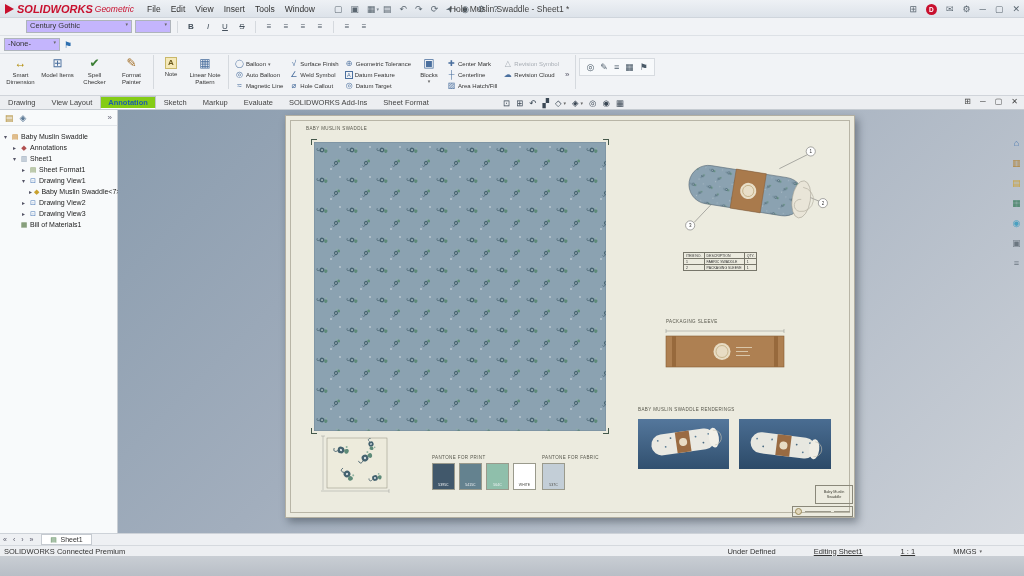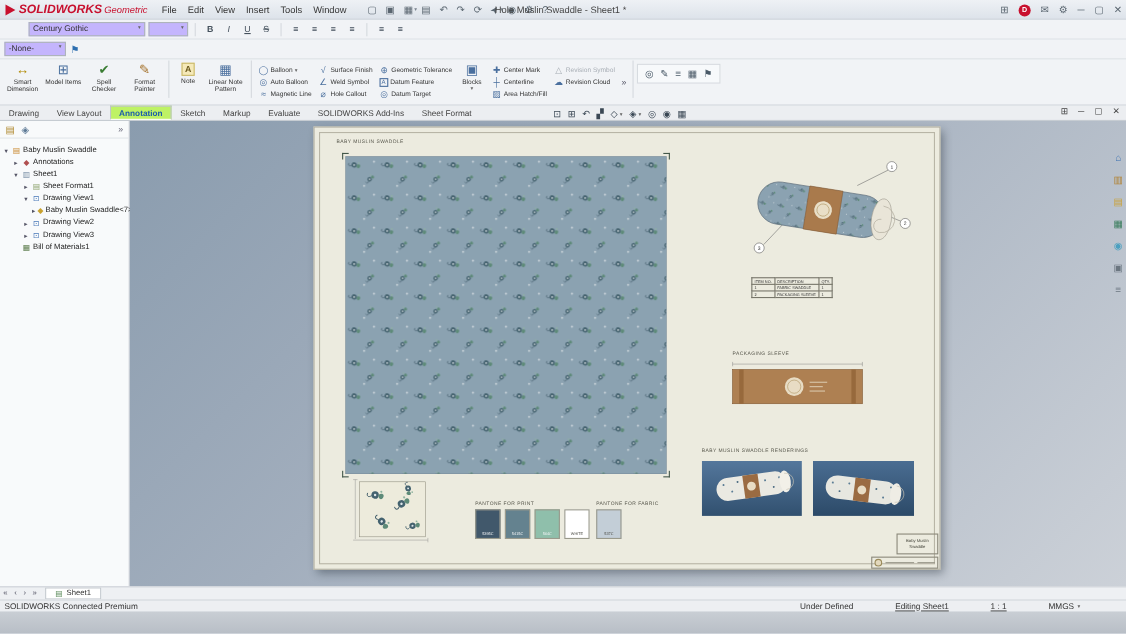--- a/index.html
+++ b/index.html
@@ -46,21 +46,21 @@
   .rb-sm .sic { font-size:8px; width:9px; text-align:center; color:#4a6f9e; }
   .rb-sm.disabled, .rb-sm.disabled .sic { color:#a8aeb5; }
   .sic-box { width:8px; height:8px; border:1px solid #4a6f9e; font-size:5.5px; color:#4a6f9e; display:flex; align-items:center; justify-content:center; }
   .caret-sm { font-size:5px; color:#666; }
   .rb-chev { align-self:center; font-size:8px; color:#556; padding:0 3px; }
   .rb-cluster { align-self:flex-start; margin-top:3px; display:flex; align-items:center; gap:6px; border:1px solid #d7dbe0; background:#f7f9fb; height:18px; padding:0 6px; font-size:9px; color:#4a5a68; }
 
   
   .tab-row { position:absolute; top:96px; left:0; width:1024px; height:14px; background:#eceef1; border-bottom:1px solid #c6ccd2; display:flex; align-items:flex-end; font-size:7.5px; }
   .cm-tab { padding:1px 7px 1px 7px; color:#444; border:1px solid transparent; }
-  .cm-tab.active { background:#bef264; border-color:#bfc5cb; border-bottom-color:#fff; color:#1a5dab; font-weight:bold; }
+  .cm-tab.active { background:#84cc16; border-color:#bfc5cb; border-bottom-color:#fff; color:#1a5dab; font-weight:bold; }
   .headsup { position:absolute; top:97px; left:503px; height:12px; display:flex; gap:6px; align-items:center; font-size:8.5px; color:#3a4754; }
   .headsup .caret-sm { margin-left:-4px; }
   .doc-controls { position:absolute; top:97px; right:6px; display:flex; gap:9px; font-size:8px; color:#444; align-items:center; }
 
   
   .main { position:absolute; top:110px; left:0; width:1024px; height:423px; }
   .left-panel { position:absolute; left:0; top:0; width:118px; height:100%; background:#f8fafb; border-right:1px solid #c9ced4; }
   .lp-tabs { height:16px; display:flex; align-items:center; gap:6px; padding:2px 5px; border-bottom:1px solid #e2e6ea; font-size:9px; }
   .lp-tab-ic { color:#b08a30; }
   .lp-tab-ic2 { color:#5d7a96; }

